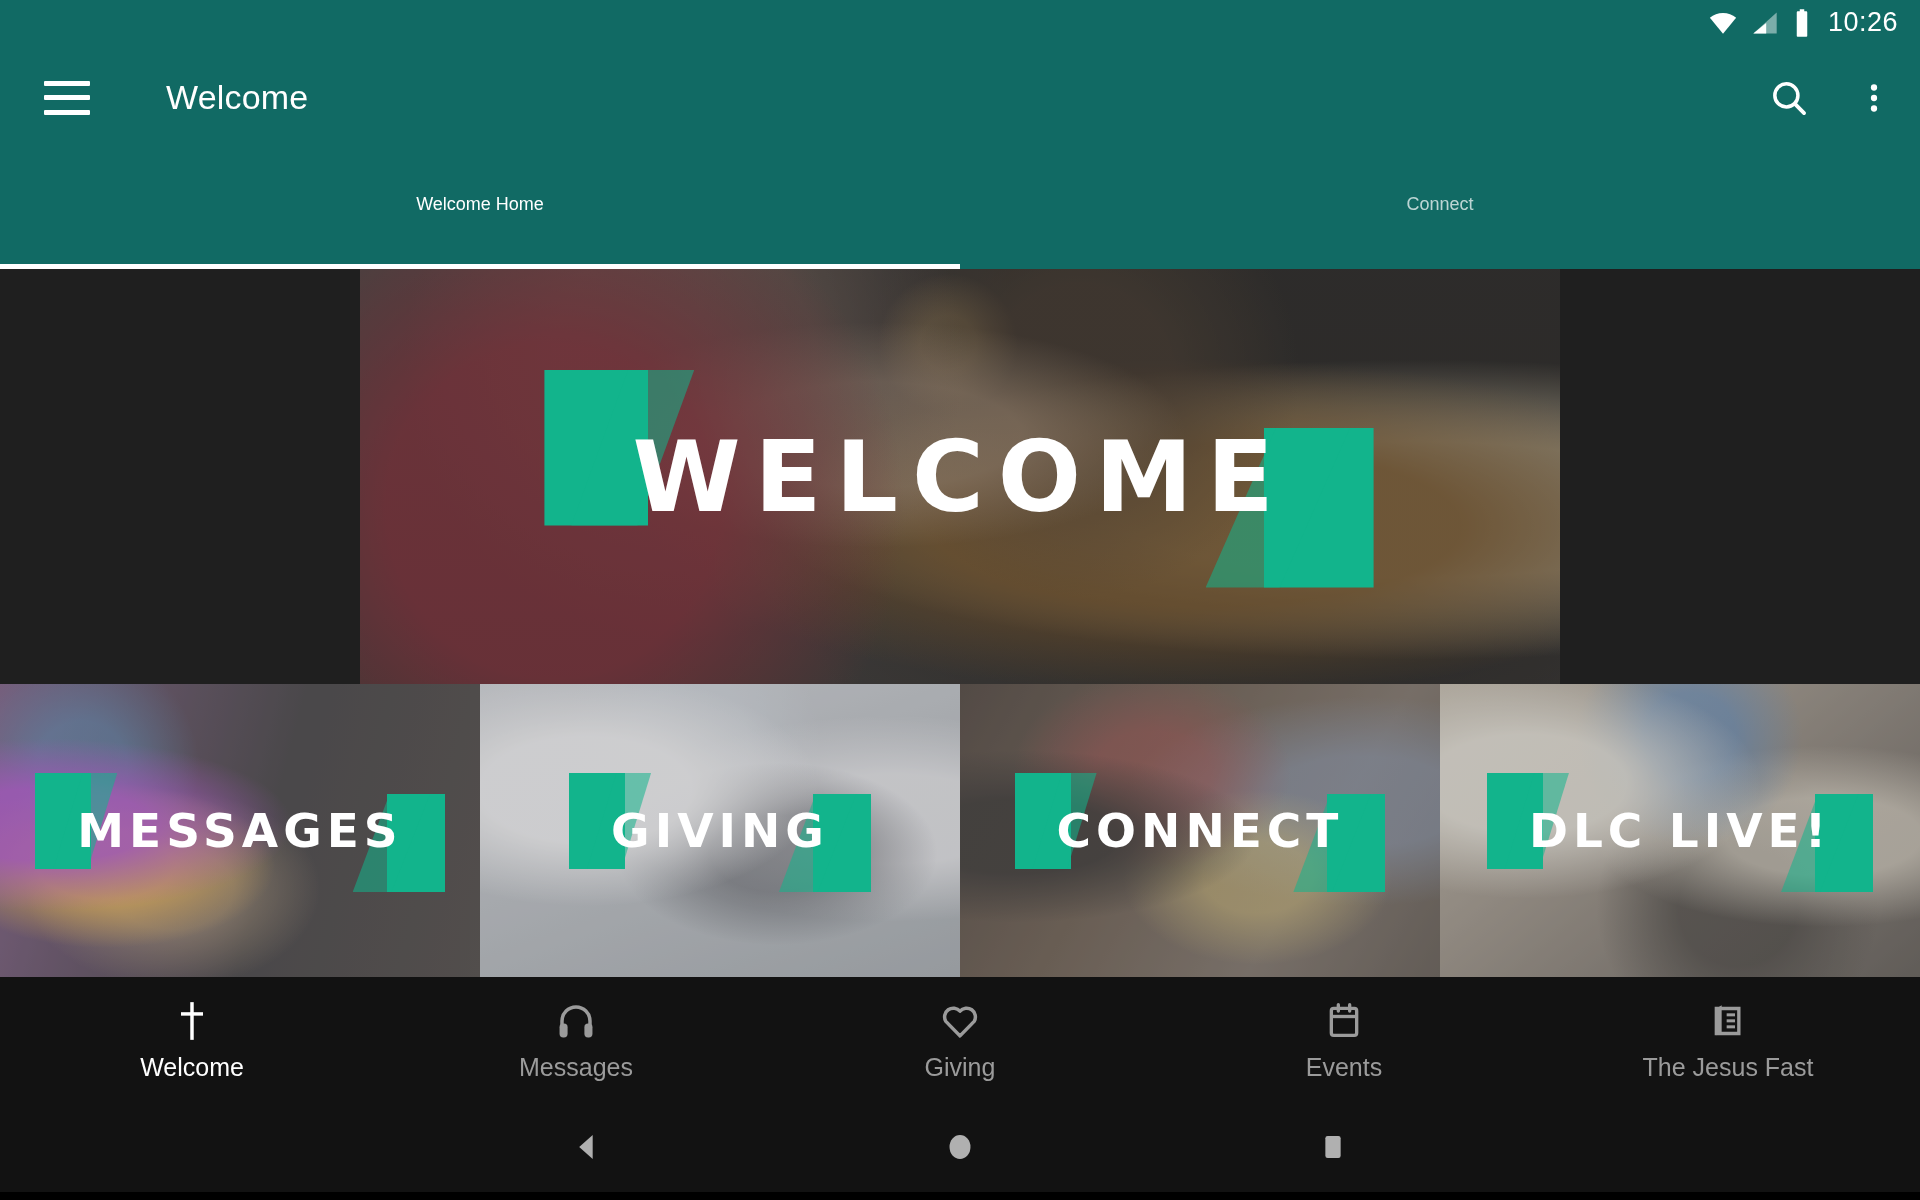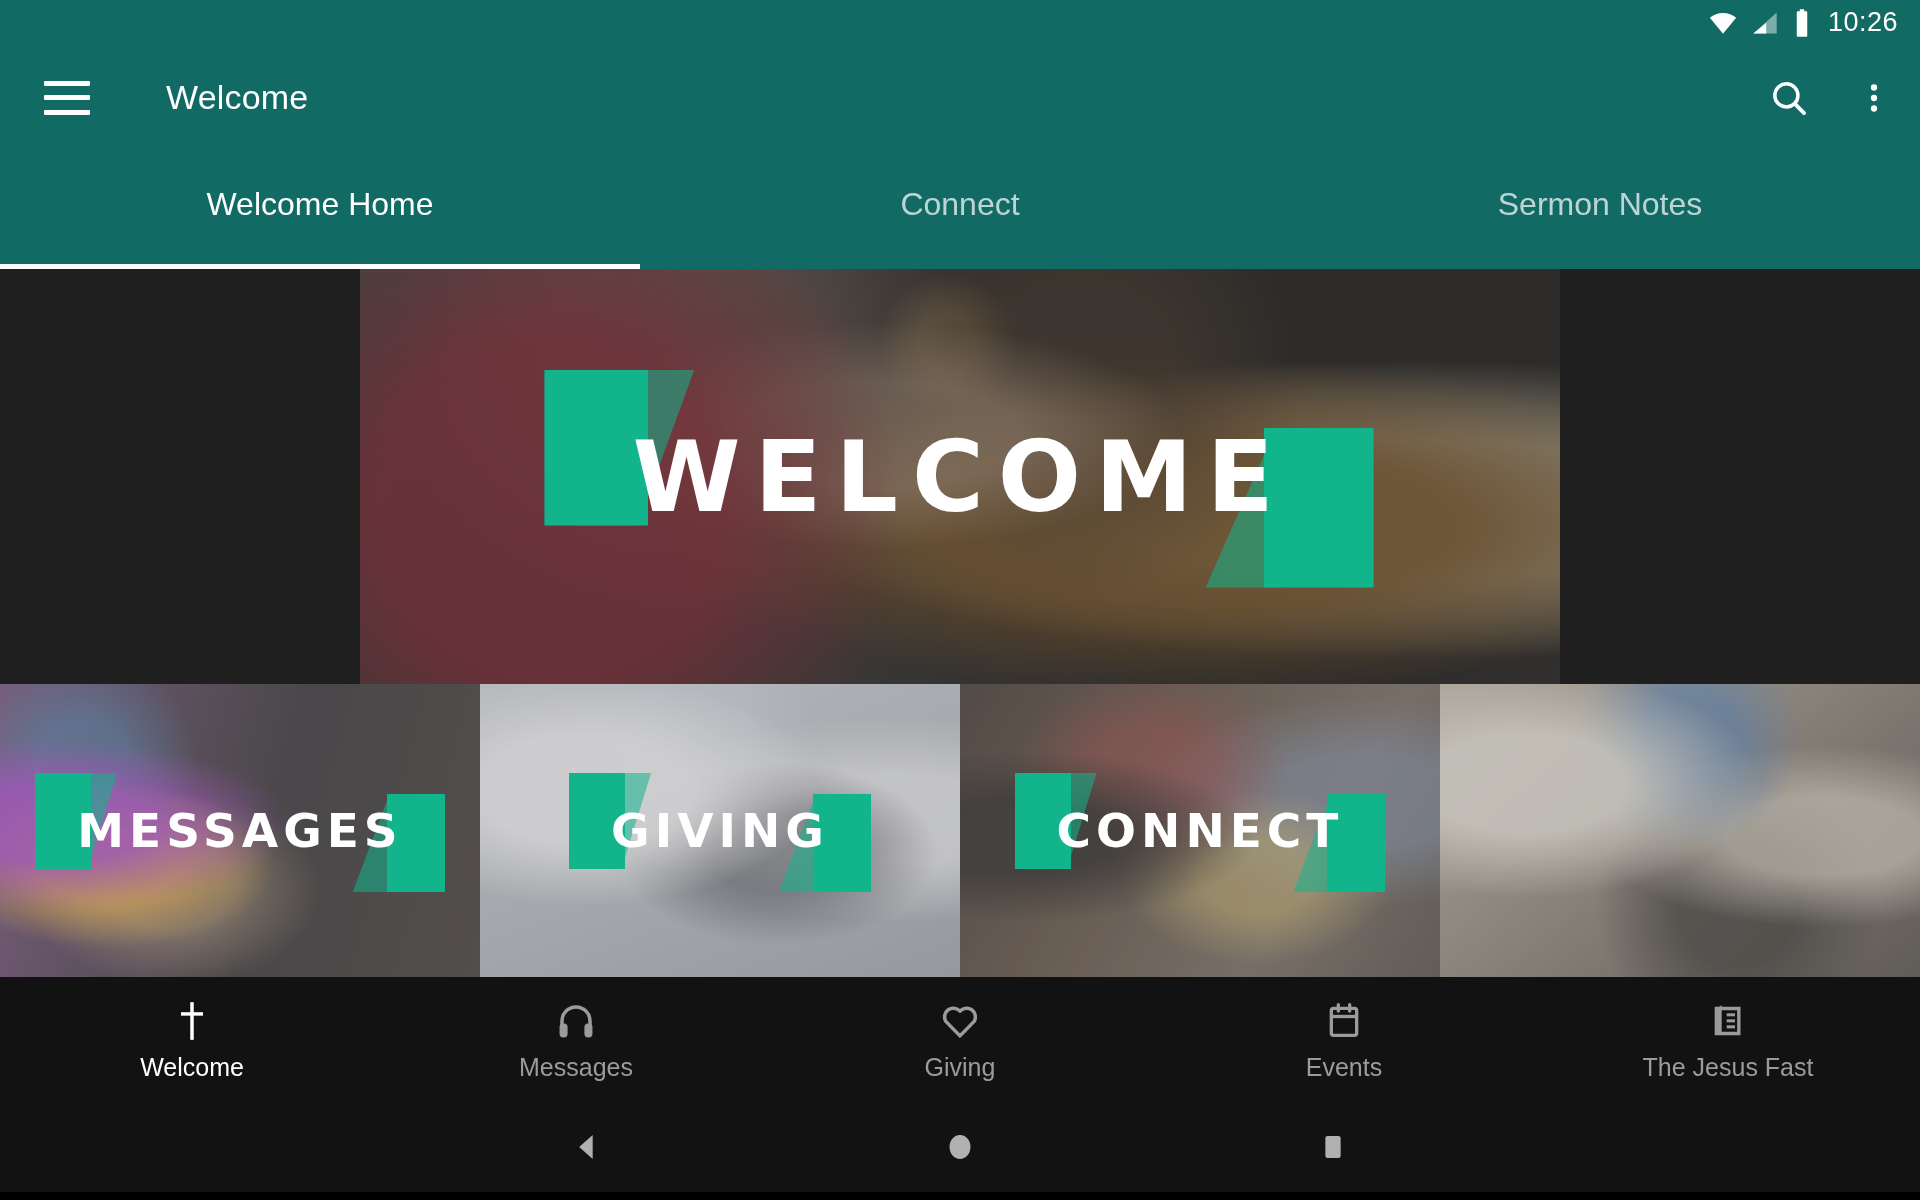--- a/index.html
+++ b/index.html
@@ -50,21 +50,21 @@
   .tabbar {
     flex:0 0 119px;
     background:#116A64;
     display:flex; align-items:stretch;
     position:relative;
   }
   .tab {
     flex:1 1 0;
     display:flex; align-items:center; justify-content:center;
     color:rgba(255,255,255,.72);
-    font-size:32px;
+    font-size:18px;
     cursor:pointer;
     padding-bottom:10px;
     position:relative;
   }
   .tab.active { color:#fff; }
   .tab.active::after {
     content:""; position:absolute; left:0; right:0; bottom:0;
     height:5px; background:#fff;
   }
 
@@ -282,23 +282,20 @@
     </div>
   </div>
 
   <div class="tabbar">
     <div class="tab active">
       <span>Welcome Home</span>
     </div>
     <div class="tab">
       <span>Connect</span>
     </div>
-    <div class="tab">
-      <span>Sermon Notes</span>
-    </div>
   </div>
 
   <div class="hero">
     <div class="hero-photo"></div>
     <div class="hero-caption">
       <div class="brandmark">
         <span class="accent a1"></span>
         <span class="accent a1b"></span>
         <span class="accent a2"></span>
         <span class="accent a2b"></span>
@@ -341,20 +338,27 @@
         <span class="accent lb"></span>
         <span class="accent r"></span>
         <span class="accent rb"></span>
         <span class="label">CONNECT</span>
       </div>
     </div>
 
     <div class="tile tile-live">
       <div class="bg"></div>
       <div class="veil"></div>
+      <div class="mark">
+        <span class="accent l"></span>
+        <span class="accent lb"></span>
+        <span class="accent r"></span>
+        <span class="accent rb"></span>
+        <span class="label">DLC LIVE!</span>
+      </div>
     </div>
 
   </div>
 
   <div class="content-filler"></div>
 
   <div class="bottomnav">
 
     <div class="navitem active">
       <span class="nav-icon">

